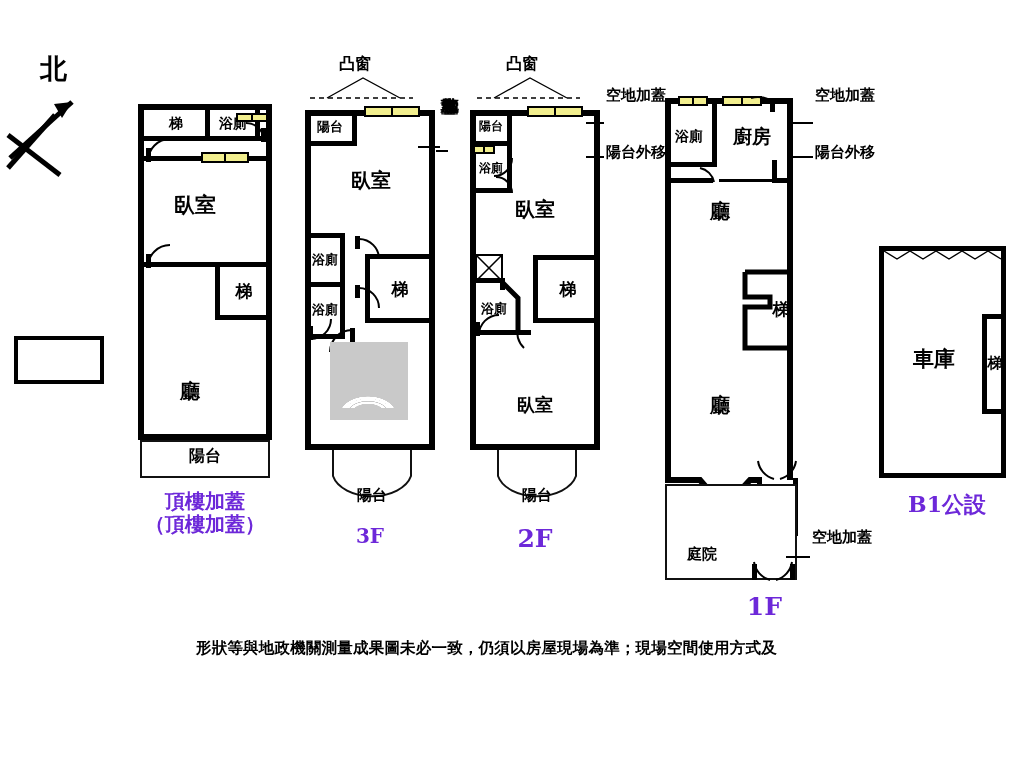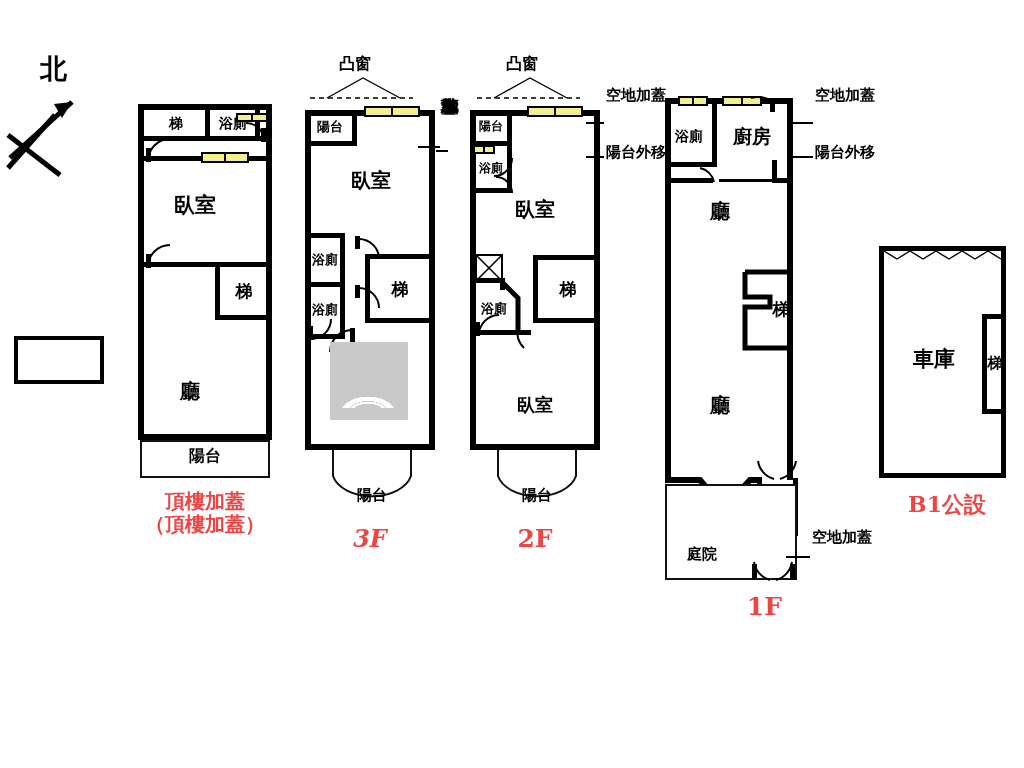--- a/index.html
+++ b/index.html
@@ -35,21 +35,21 @@
   #wmsub{position:absolute;left:333px;top:418px;font-size:12.5px;color:#c9c9c9;
          letter-spacing:3.0px;white-space:nowrap;}
 
   
   #disc{position:absolute;left:196px;top:636px;width:640px;font-size:15.5px;
         color:#000;line-height:1.55;letter-spacing:.2px;
         font-family:"DejaVu Serif","Liberation Serif",serif;font-weight:700;}
   #disc div{white-space:nowrap;}
 
   
-  .cap{position:absolute;text-align:center;font-weight:700;color:#ef4444;
+  .cap{position:absolute;text-align:center;font-weight:700;color:#6d28d9;
        font-family:"DejaVu Serif","Liberation Serif",serif;}
 </style>
 </head>
 <body>
 
 <div id="stage">
 
   <svg class="ov">
     <line x1="10" y1="158" x2="72" y2="102" stroke="#000" stroke-width="5"></line>
     <polygon points="72,102 54,104 62,118" fill="#000"></polygon>
@@ -151,21 +151,21 @@
       <path d="M359,239 a20,20 0 0 1 20,20" fill="none" stroke="#000" stroke-width="2"></path>
       <rect x="355" y="236" width="5" height="13" fill="#000"></rect>
       <path d="M359,288 a20,20 0 0 1 20,20" fill="none" stroke="#000" stroke-width="2"></path>
       <rect x="355" y="285" width="5" height="13" fill="#000"></rect>
       <path d="M311,339 a20,20 0 0 0 20,-20" fill="none" stroke="#000" stroke-width="2"></path>
       <rect x="308" y="326" width="5" height="14" fill="#000"></rect>
       <path d="M330,352 a22,22 0 0 1 22,-22" fill="none" stroke="#000" stroke-width="2"></path>
       <rect x="350" y="328" width="5" height="14" fill="#000"></rect>
     </svg>
 
-    <div class="cap" style="left:320px;top:524px;width:100px;font-size:24px;font-style:italic;">3F</div>
+    <div class="cap" style="left:320px;top:524px;width:100px;font-size:20px;">3F</div>
   </div>
 
   <div>
     <div class="lbl" style="left:506px;top:56px;font-size:16px;">凸窗</div>
     <svg class="ov">
       <polyline points="494,98 530,78 567,98" fill="none" stroke="#000" stroke-width="1.3"></polyline>
       <line x1="477" y1="98" x2="580" y2="98" stroke="#000" stroke-width="1.3" stroke-dasharray="5,4"></line>
     </svg>
 
     <div class="lbl v" style="left:443px;top:86px;font-size:15px;">空地加蓋</div>
@@ -313,15 +313,16 @@
     <div class="wall" style="left:982px;top:314px;width:24px;height:5px;"></div>
     <div class="wall" style="left:982px;top:409px;width:24px;height:5px;"></div>
     <div class="lbl ctr" style="left:986px;top:352px;width:18px;height:22px;font-size:15px;">梯</div>
 
     <div class="cap" style="left:892px;top:490px;width:110px;font-size:22px;">B1公設</div>
   </div>
 
   <div id="wmmark"></div>
 
   <div id="disc">
+    <div>形狀等與地政機關測量成果圖未必一致，仍須以房屋現場為準；現場空間使用方式及</div>
   </div>
 
 </div>
 
 </body></html>

